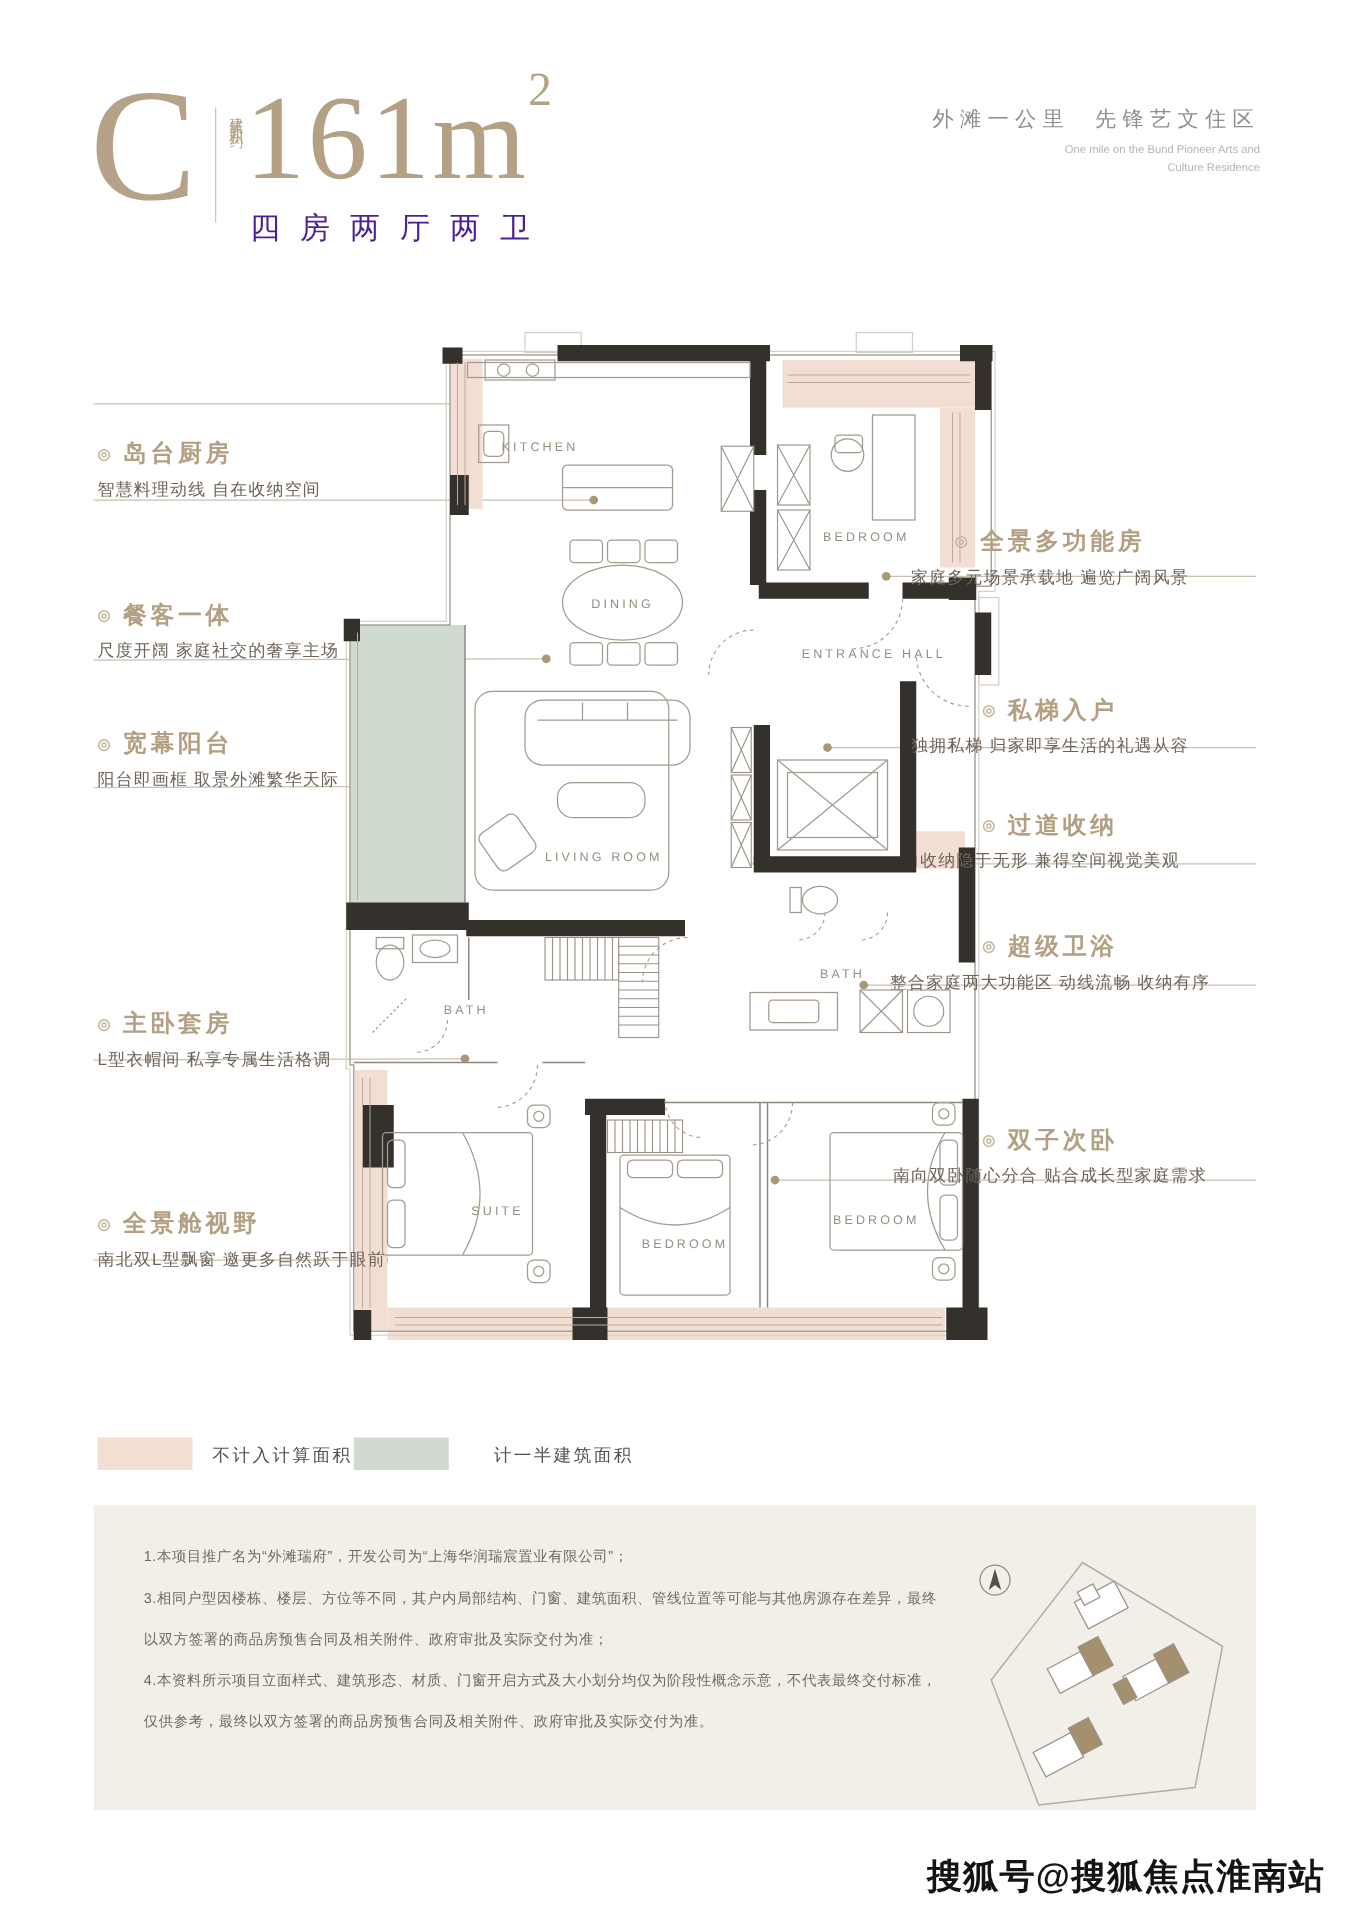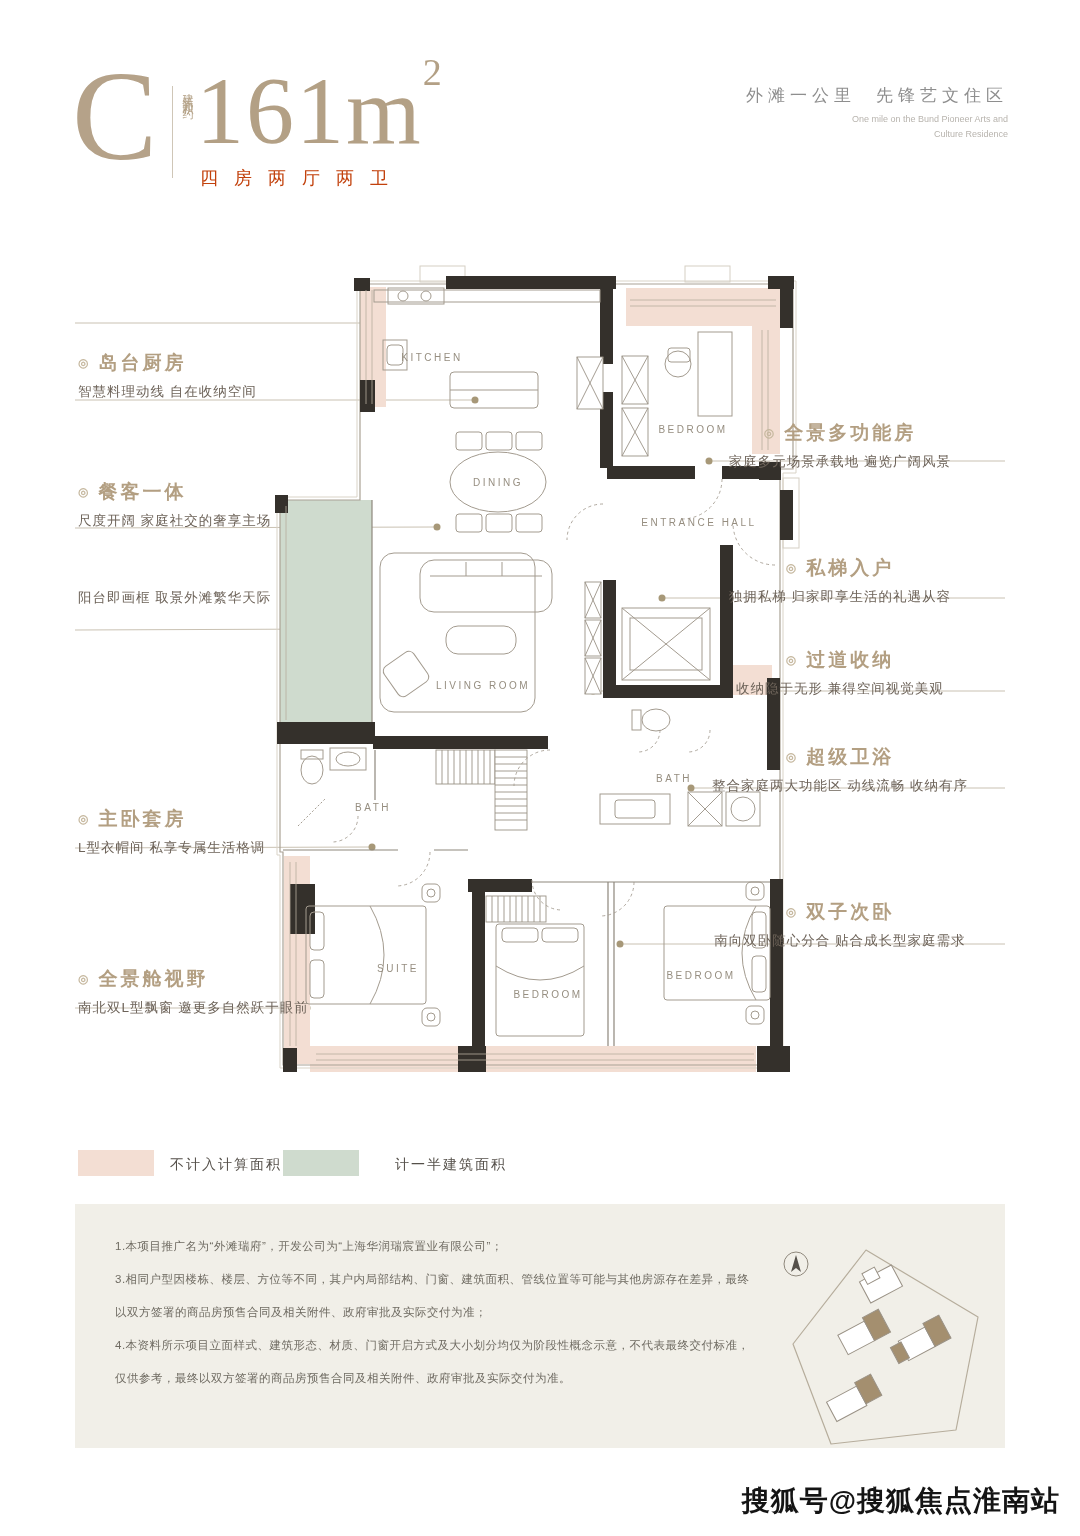--- a/index.html
+++ b/index.html
@@ -7,22 +7,22 @@
         font-family:"Liberation Sans",sans-serif;}
   
   .type-letter{position:absolute;left:72px;top:52px;font-family:"Liberation Serif",serif;
        font-size:128px;line-height:1;color:#b5a289;font-weight:400;}
   .hdr-divider{position:absolute;left:172px;top:86px;width:1px;height:92px;background:#cfc6b7;}
   .area-vert{position:absolute;left:180px;top:84px;writing-mode:vertical-rl;
        font-size:11px;letter-spacing:4px;color:#b3a085;}
   .area-num{position:absolute;left:196px;top:52px;font-family:"Liberation Serif",serif;
        font-size:96px;line-height:1.1;color:#b3a085;letter-spacing:2px;}
   .area-num sup{font-size:38px;vertical-align:58px;letter-spacing:0;}
-  .layout-row{position:absolute;left:200px;top:166px;font-size:18px;letter-spacing:16px;
-       color:#c2410c;font-family:"Liberation Serif",serif;}
+  .layout-row{position:absolute;left:200px;top:166px;font-size:24px;letter-spacing:16px;
+       color:#4c1d95;font-family:"Liberation Serif",serif;}
   .tagline{position:absolute;right:72px;top:84px;font-size:17px;letter-spacing:5px;
        color:#8e8e8e;white-space:nowrap;}
   .tagline span+span{margin-left:20px;}
   .tagline-en{position:absolute;right:72px;top:112px;text-align:right;font-size:9px;
        line-height:15px;color:#b8b4ae;}
   
   .note{position:absolute;width:300px;}
   .note .t{font-family:"Liberation Serif",serif;font-size:19px;letter-spacing:3px;
        color:#b39f82;font-weight:600;}
   .note .bullet{font-size:12px;color:#c6b89f;margin-right:7px;vertical-align:2px;}
@@ -290,20 +290,21 @@
 
   <div class="note" style="left:78px;top:350px;">
     <div class="t"><span class="bullet">◎</span><span>岛台厨房</span></div>
     <div class="d">智慧料理动线 自在收纳空间</div>
   </div>
   <div class="note" style="left:78px;top:479px;">
     <div class="t"><span class="bullet">◎</span><span>餐客一体</span></div>
     <div class="d">尺度开阔 家庭社交的奢享主场</div>
   </div>
   <div class="note" style="left:78px;top:582px;">
+    <div class="t"><span class="bullet">◎</span><span>宽幕阳台</span></div>
     <div class="d">阳台即画框 取景外滩繁华天际</div>
   </div>
   <div class="note" style="left:78px;top:806px;">
     <div class="t"><span class="bullet">◎</span><span>主卧套房</span></div>
     <div class="d">L型衣帽间 私享专属生活格调</div>
   </div>
   <div class="note" style="left:78px;top:966px;">
     <div class="t"><span class="bullet">◎</span><span>全景舱视野</span></div>
     <div class="d">南北双L型飘窗 邀更多自然跃于眼前</div>
   </div>

